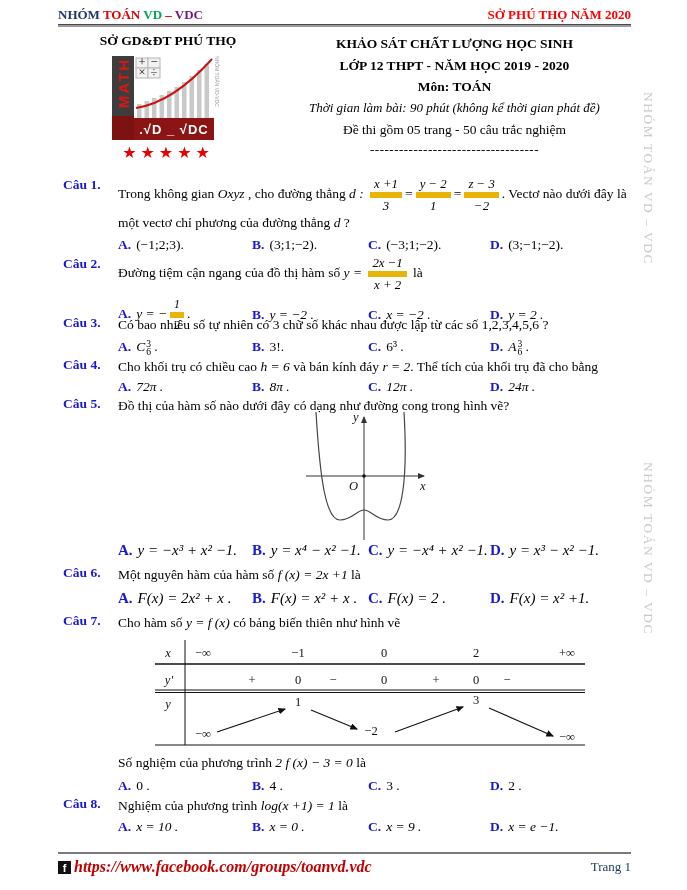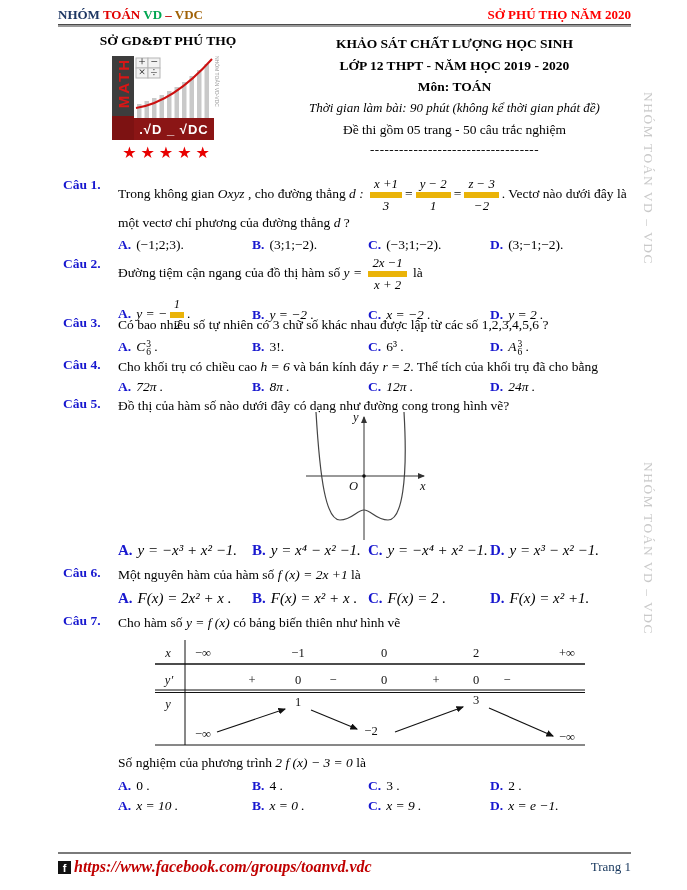--- a/index.html
+++ b/index.html
@@ -10,21 +10,21 @@
     color: #000;
     font-family: "Liberation Serif", "DejaVu Serif", serif;
     font-size: 13.5px;
     overflow: hidden;
   }
   .abs { position: absolute; }
 
   
   .topbar { left: 58px; right: 56px; top: 7px; display: flex; justify-content: space-between; font-weight: bold; font-size: 13px; }
   .c-navy { color: #1F3864; } .c-red { color: #E00000; } .c-green { color: #00A651; }
-  .c-dred { color: #C00000; } .c-blue { color: #a16207; } .c-bright-red { color: #FF0000; }
+  .c-dred { color: #C00000; } .c-blue { color: #701a75; } .c-bright-red { color: #FF0000; }
   .topline { left: 58px; right: 56px; top: 24px; height: 3px; background: #9a9a9a; border-top: 1px solid #4a4a4a; }
 
   
   .header { left: 58px; right: 56px; top: 33px; display: flex; }
   .hleft { width: 220px; display: flex; flex-direction: column; align-items: center; }
   .hl-title { font-weight: bold; font-size: 13.5px; }
   .logo { width: 112px; height: 84px; position: relative; margin-top: 7px; }
   .logo-left { position: absolute; left: 0; top: 0; width: 22px; height: 84px;
     background: linear-gradient(#3d3d3d 72%, #7d1212 72%); display: flex; align-items: flex-start; justify-content: center; }
   .logo-left span { writing-mode: vertical-rl; transform: rotate(180deg); color: #d81616; font-weight: bold;
@@ -306,20 +306,26 @@
   </div>
   <div class="opts" style="margin-top:4px">
     <div class="opt"><b class="ol">A.</b><span>0 .</span></div>
     <div class="opt"><b class="ol">B.</b><span>4 .</span></div>
     <div class="opt"><b class="ol">C.</b><span>3 .</span></div>
     <div class="opt"><b class="ol">D.</b><span>2 .</span></div>
   </div>
 </div>
 
 <div class="q" style="top:796px">
+  <div class="qrow">
+    <span class="qlabel">Câu 8.</span>
+    <div class="qbody">
+      <span>Nghiệm của phương trình </span><i class="m">log(x +1) = 1</i><span> là</span>
+    </div>
+  </div>
   <div class="opts" style="margin-top:2px">
     <div class="opt"><b class="ol">A.</b><i class="m">x = 10 .</i></div>
     <div class="opt"><b class="ol">B.</b><i class="m">x = 0 .</i></div>
     <div class="opt"><b class="ol">C.</b><i class="m">x = 9 .</i></div>
     <div class="opt"><b class="ol">D.</b><i class="m">x = e −1.</i></div>
   </div>
 </div>
 
 <div class="abs side-text" style="top:92px">NHÓM TOÁN VD – VDC</div>
 <div class="abs side-text" style="top:462px">NHÓM TOÁN VD – VDC</div>

